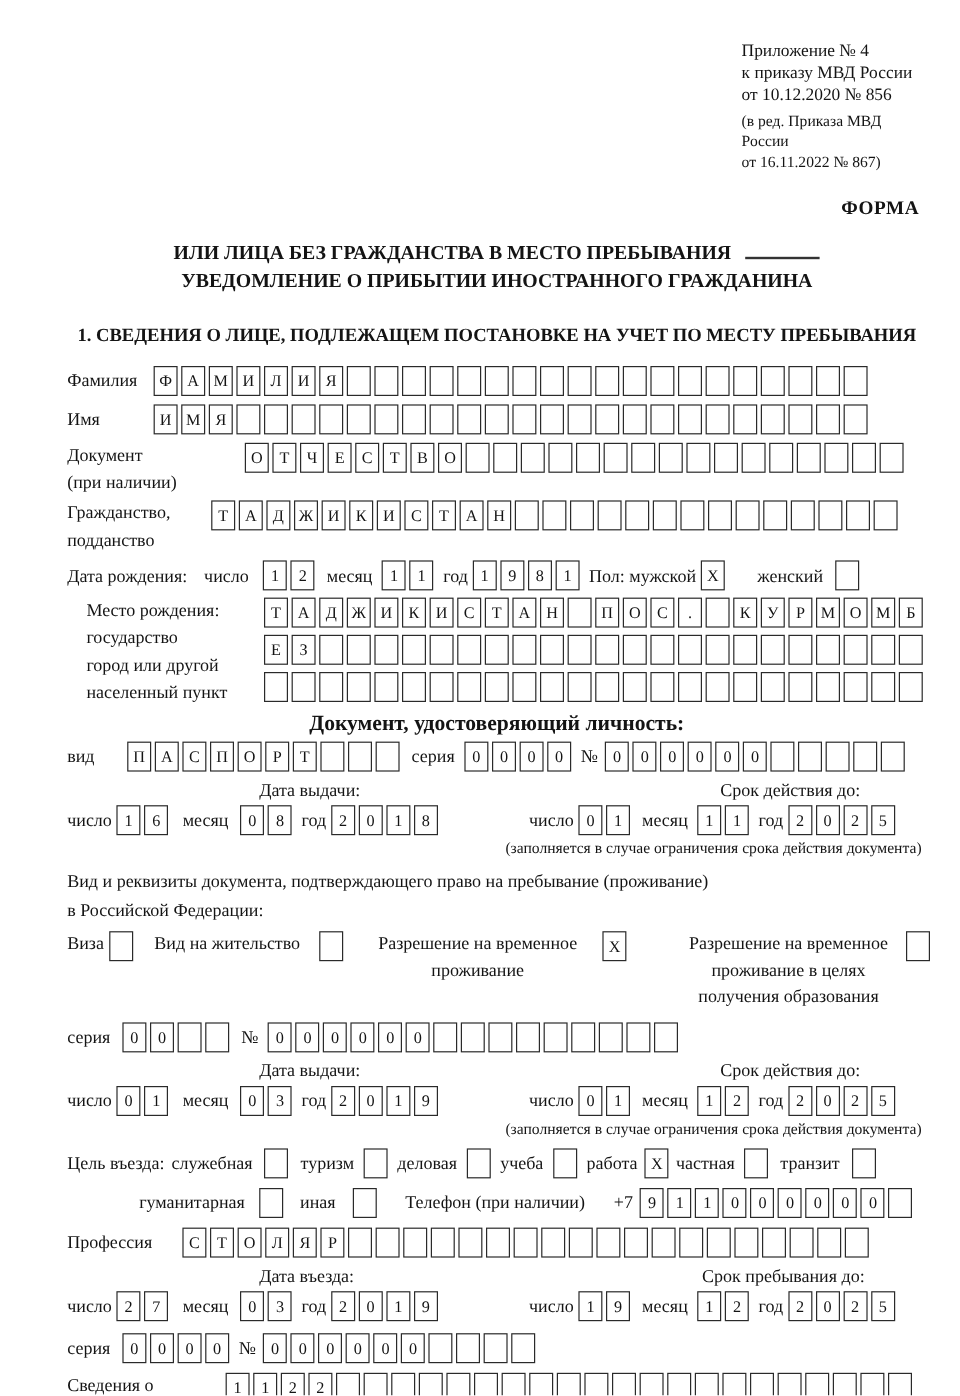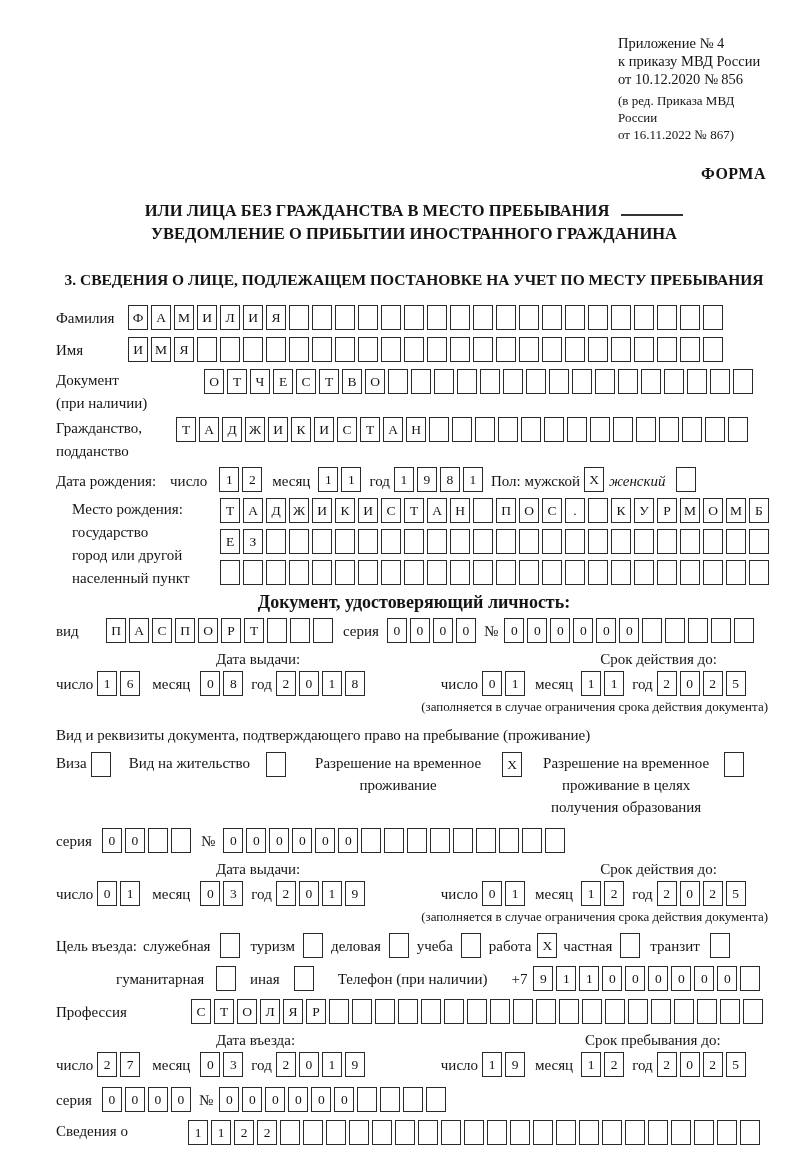--- a/index.html
+++ b/index.html
@@ -46,21 +46,21 @@
     <div class="small">от 16.11.2022 № 867)</div>
   </div>
 
   <div class="forma">ФОРМА</div>
 
   <div class="title">
     <div><span>ИЛИ ЛИЦА БЕЗ ГРАЖДАНСТВА В МЕСТО ПРЕБЫВАНИЯ</span><span class="blank-line"></span></div>
     <div>УВЕДОМЛЕНИЕ О ПРИБЫТИИ ИНОСТРАННОГО ГРАЖДАНИНА</div>
   </div>
 
-  <div class="sec-heading">3. СВЕДЕНИЯ О ЛИЦЕ, ПОДЛЕЖАЩЕМ ПОСТАНОВКЕ НА УЧЕТ ПО МЕСТУ ПРЕБЫВАНИЯ</div>
+  <div class="sec-heading">1. СВЕДЕНИЯ О ЛИЦЕ, ПОДЛЕЖАЩЕМ ПОСТАНОВКЕ НА УЧЕТ ПО МЕСТУ ПРЕБЫВАНИЯ</div>
 
   <div class="frow" style="margin-top:16px;">
     <span class="lbl" style="width:72px;">Фамилия</span>
     <span class="cells">
         <span class="cell">Ф</span>
         <span class="cell">А</span>
         <span class="cell">М</span>
         <span class="cell">И</span>
         <span class="cell">Л</span>
         <span class="cell">И</span>
@@ -202,21 +202,21 @@
     <span class="cells" style="margin-left:4px;">
         <span class="cell">1</span>
         <span class="cell">9</span>
         <span class="cell">8</span>
         <span class="cell">1</span>
       </span>
     <span class="lbl" style="margin-left:8px;">Пол: мужской</span>
     <span class="cells" style="margin-left:4px;">
         <span class="cell">X</span>
       </span>
-    <span class="lbl" style="margin-left:5px;font-style:italic;">женский</span>
+    <span class="lbl" style="margin-left:27px;">женский</span>
     <span class="cells" style="margin-left:10px;">
         <span class="cell"></span>
       </span>
   </div>
 
   <div class="frow top" style="margin-top:6px;margin-left:16px;">
     <span class="lblblock" style="width:148px;">
       <span style="display:block;">Место рождения:</span>
       <span style="display:block;">государство</span>
       <span style="display:block;">город или другой</span>
@@ -380,20 +380,21 @@
         <span class="cell">2</span>
         <span class="cell">0</span>
         <span class="cell">2</span>
         <span class="cell">5</span>
       </span>
   </div>
   <div class="note">(заполняется в случае ограничения срока действия документа)</div>
 
   <div class="para">
     <div>Вид и реквизиты документа, подтверждающего право на пребывание (проживание)</div>
+    <div>в Российской Федерации:</div>
   </div>
 
   <div class="frow top" style="margin-top:5px;">
     <span class="pgroup">
       <span class="lbl">Виза</span>
       <span class="cells" style="margin-left:4px;">
           <span class="cell"></span>
         </span>
     </span>
     <span class="pgroup" style="margin-left:18px;">
@@ -402,21 +403,21 @@
           <span class="cell"></span>
         </span>
     </span>
     <span class="pgroup" style="margin-left:18px;">
       <span class="wraplbl" style="width:188px;">Разрешение на временное проживание</span>
       <span class="cells" style="margin-left:10px;">
           <span class="cell">X</span>
         </span>
     </span>
     <span class="pgroup" style="margin-left:16px;">
-      <span class="wraplbl" style="width:176px;">Разрешение на временное проживание в целях получения образования</span>
+      <span class="wraplbl" style="width:176px;margin-left:31px;">Разрешение на временное проживание в целях получения образования</span>
       <span class="cells" style="margin-left:10px;">
           <span class="cell"></span>
         </span>
     </span>
   </div>
 
   <div class="frow" style="margin-top:10px;">
     <span class="lbl">серия</span>
     <span class="cells" style="margin-left:10px;">
         <span class="cell">0</span>
@@ -536,21 +537,21 @@
         <span class="cell">0</span>
         <span class="cell">0</span>
         <span class="cell">0</span>
         <span class="cell">0</span>
         <span class="cell">0</span>
         <span class="cell">0</span>
         <span class="cell"></span>
       </span>
   </div>
 
-  <div class="frow" style="margin-top:8px;gap:39px;">
+  <div class="frow" style="margin-top:8px;">
     <span class="lbl" style="width:96px;">Профессия</span>
     <span class="cells">
         <span class="cell">С</span>
         <span class="cell">Т</span>
         <span class="cell">О</span>
         <span class="cell">Л</span>
         <span class="cell">Я</span>
         <span class="cell">Р</span>
         <span class="cell"></span>
         <span class="cell"></span>

